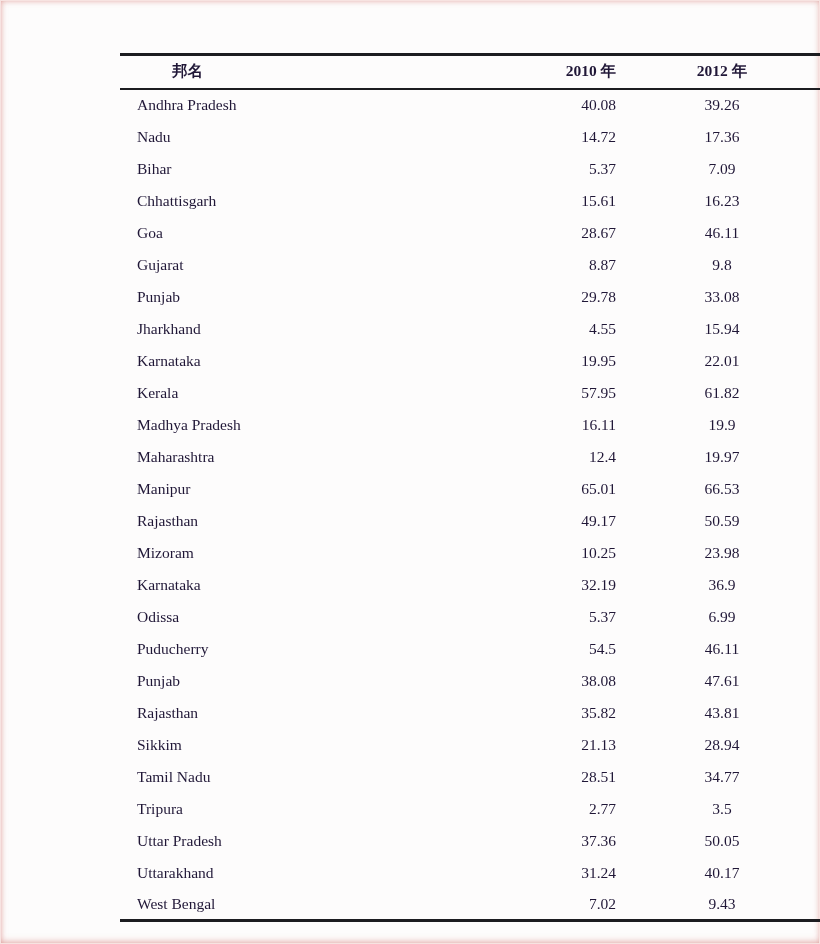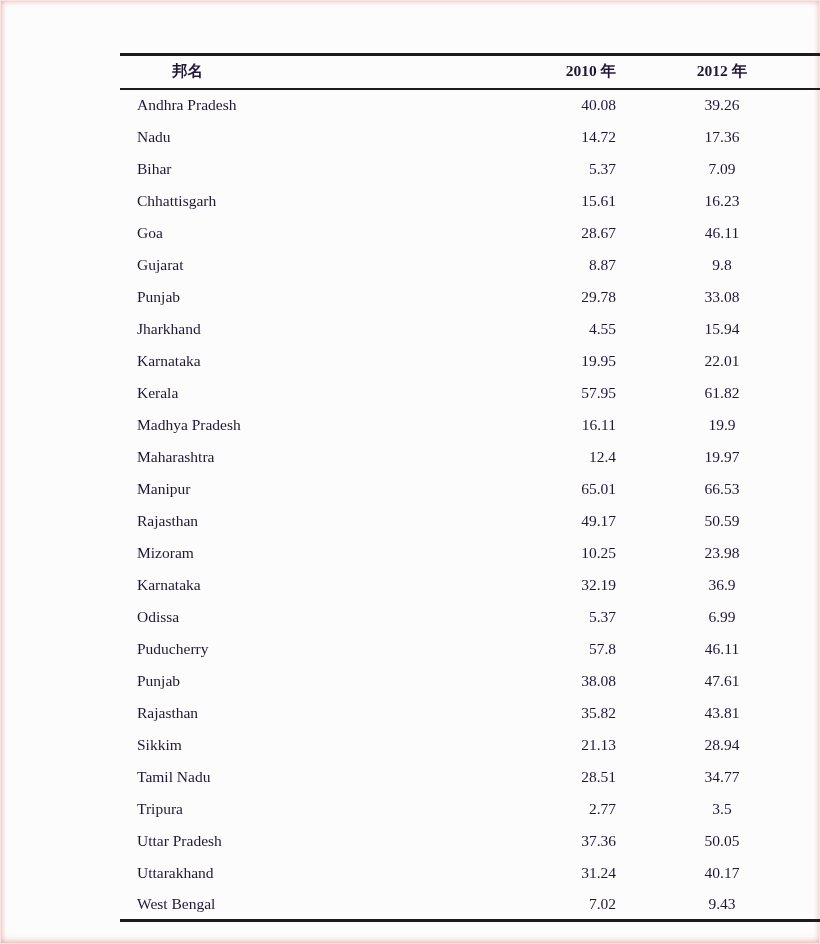--- a/index.html
+++ b/index.html
@@ -163,21 +163,21 @@
             <td class="col-2010">32.19</td>
             <td class="col-2012">36.9</td>
           </tr>
           <tr>
             <td class="col-state">Odissa</td>
             <td class="col-2010">5.37</td>
             <td class="col-2012">6.99</td>
           </tr>
           <tr>
             <td class="col-state">Puducherry</td>
-            <td class="col-2010">57.8</td>
+            <td class="col-2010">54.5</td>
             <td class="col-2012">46.11</td>
           </tr>
           <tr>
             <td class="col-state">Punjab</td>
             <td class="col-2010">38.08</td>
             <td class="col-2012">47.61</td>
           </tr>
           <tr>
             <td class="col-state">Rajasthan</td>
             <td class="col-2010">35.82</td>

